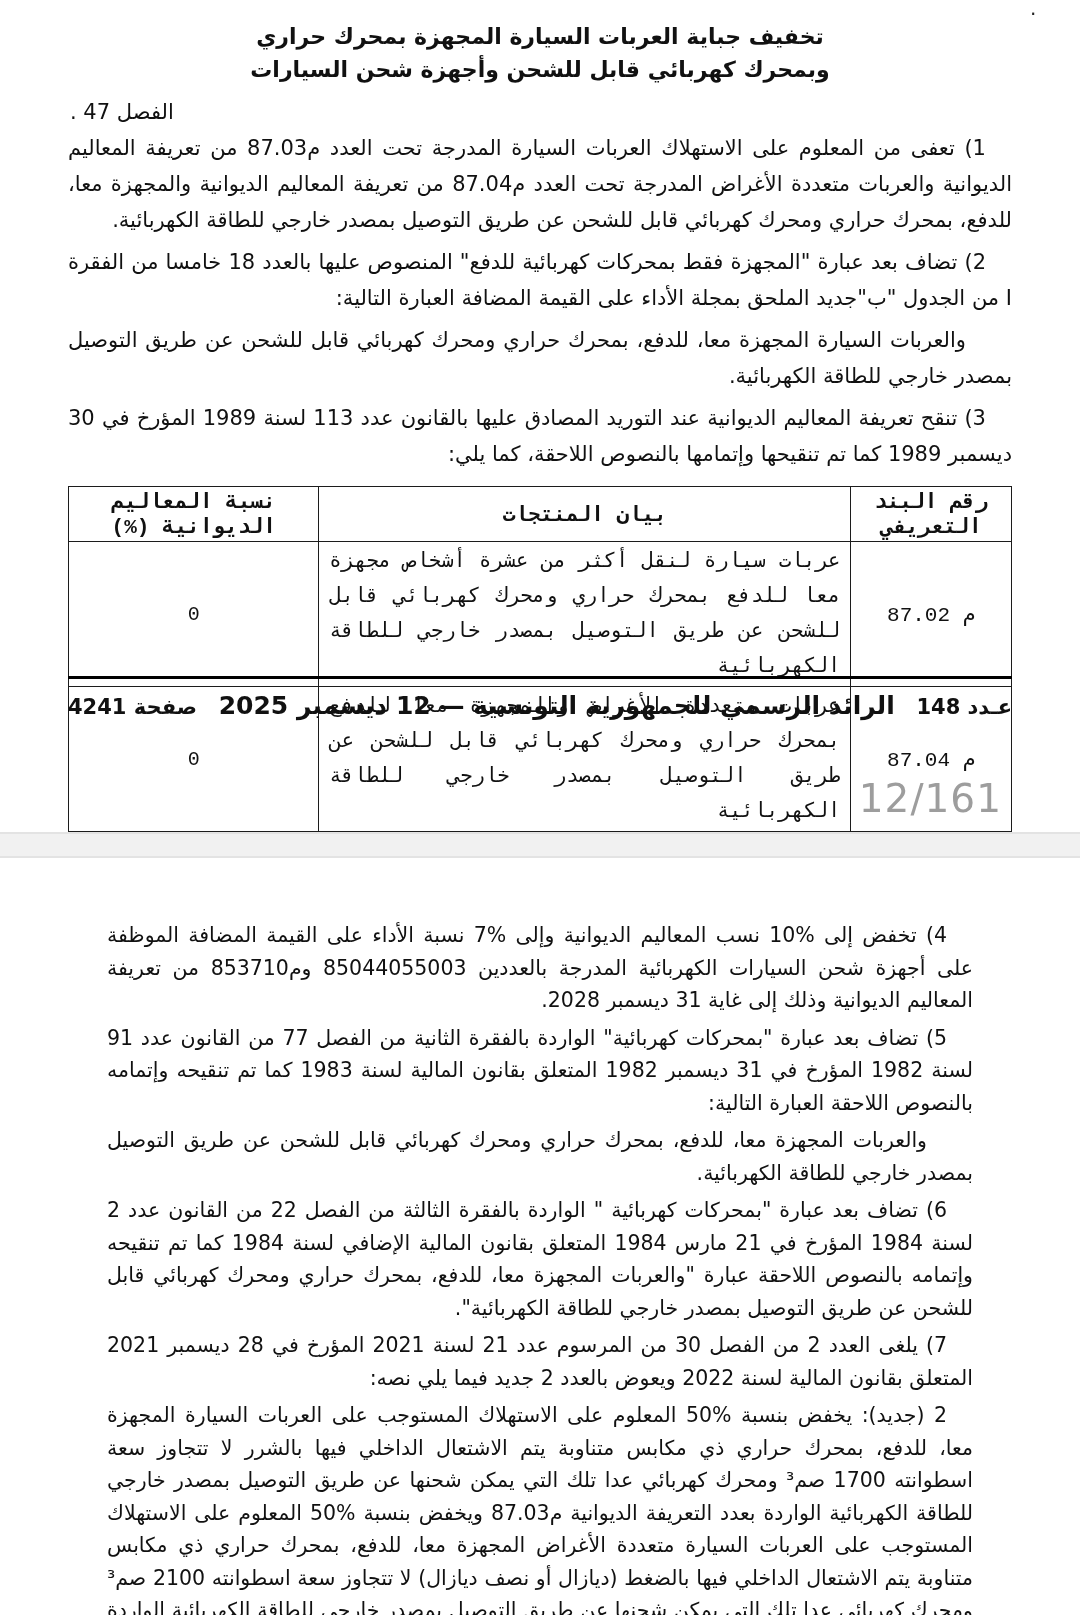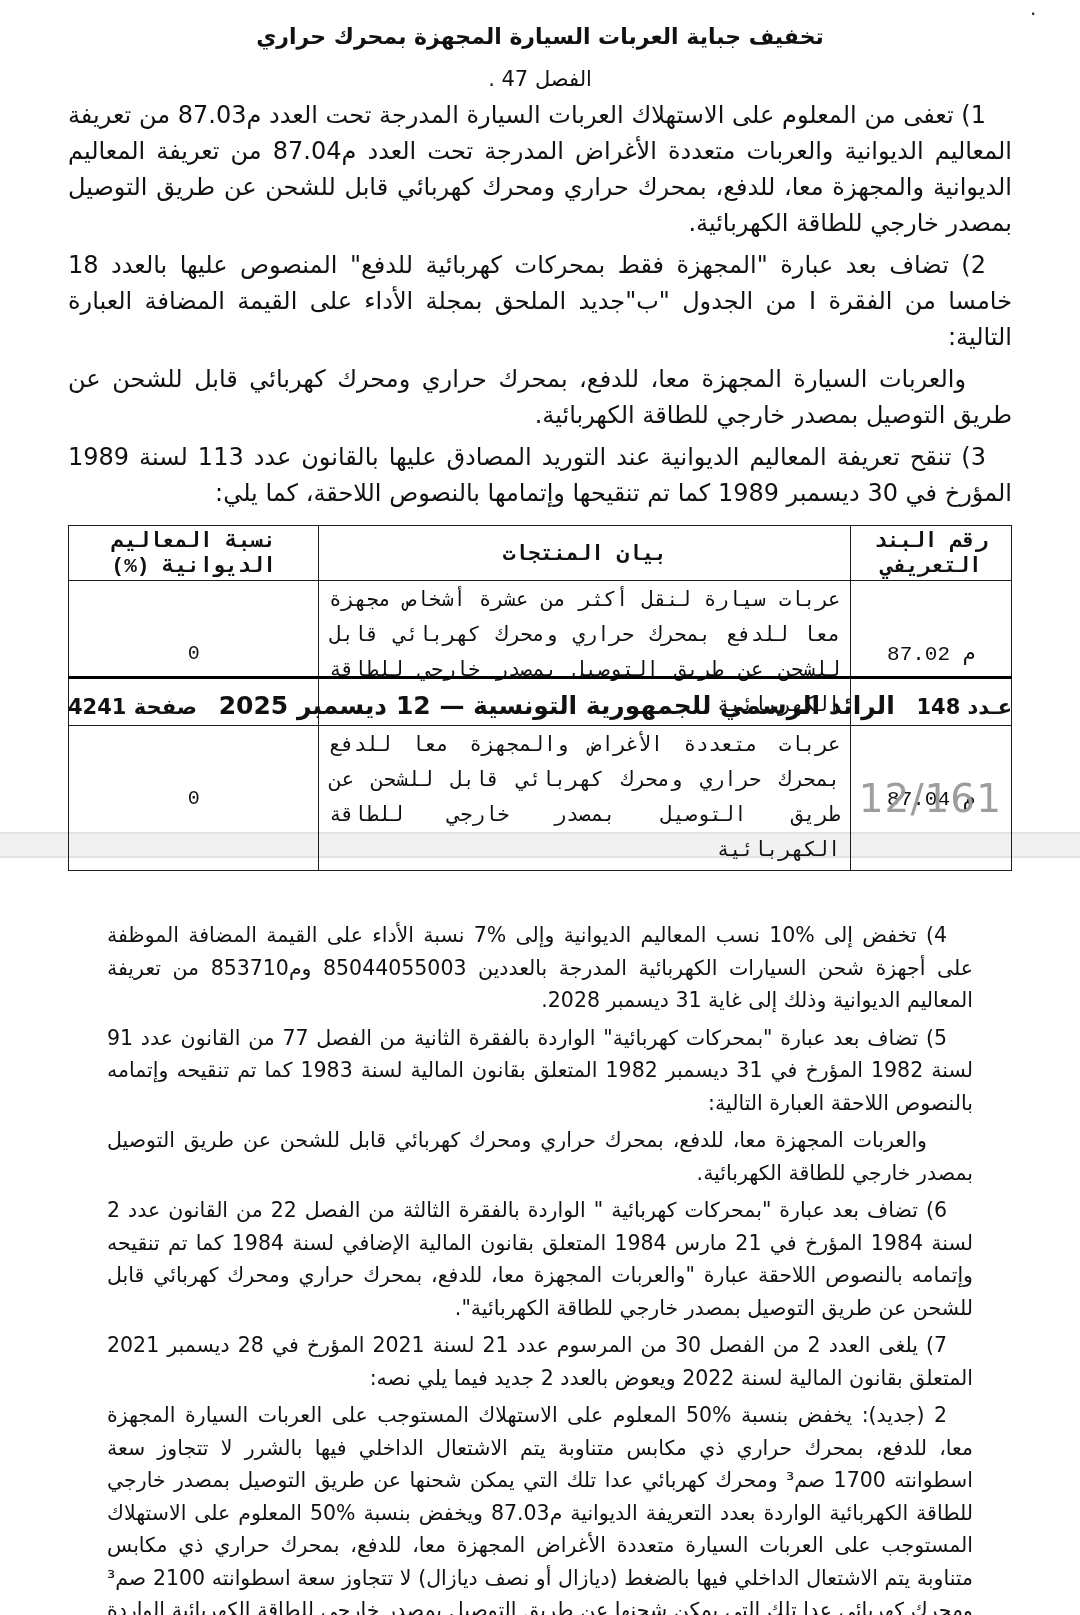--- a/index.html
+++ b/index.html
@@ -13,24 +13,24 @@
   .page{direction:rtl;box-sizing:border-box;}
   .page1{position:relative;height:832px;padding:14px 68px 0;}
   .page2{height:951px;padding:56px 107px 0;overflow:hidden;}
 
   .edge-dot{position:absolute;top:-4px;left:1030px;font-size:20px;color:#222;}
 
   .doc-title{
     text-align:center;font-weight:bold;
     font-size:22px;line-height:33px;margin:6px 0 0;
   }
-  .chapter{font-size:21px;margin:14px 2px 4px;text-align:center;}
+  .chapter{font-size:21px;margin:14px 2px 4px;text-align:left;}
 
   .para{
-    font-size:24px;line-height:36px;
+    font-size:21px;line-height:36px;
     text-align:justify;text-indent:26px;
     margin:6px 0;
   }
   .quote{text-indent:46px;}
 
   .page2 .para{font-size:20.5px;line-height:32.5px;margin:5px 0;}
 
   table.tariff{
     width:100%;border-collapse:collapse;table-layout:fixed;
     margin-top:14px;
@@ -70,20 +70,21 @@
   }
 </style>
 </head>
 <body>
 
 <div class="page page1">
   <span class="edge-dot">.</span>
 
   <div class="doc-title">
     <div>تخفيف جباية العربات السيارة المجهزة بمحرك حراري</div>
+    <div>وبمحرك كهربائي قابل للشحن وأجهزة شحن السيارات</div>
   </div>
 
   <div class="chapter">الفصل 47 .</div>
 
   <p class="para">1) تعفى من المعلوم على الاستهلاك العربات السيارة المدرجة تحت العدد م87.03 من تعريفة المعاليم الديوانية والعربات متعددة الأغراض المدرجة تحت العدد م87.04 من تعريفة المعاليم الديوانية والمجهزة معا، للدفع، بمحرك حراري ومحرك كهربائي قابل للشحن عن طريق التوصيل بمصدر خارجي للطاقة الكهربائية.</p>
   <p class="para">2) تضاف بعد عبارة "المجهزة فقط بمحركات كهربائية للدفع" المنصوص عليها بالعدد 18 خامسا من الفقرة I من الجدول "ب"جديد الملحق بمجلة الأداء على القيمة المضافة العبارة التالية:</p>
   <p class="para quote">والعربات السيارة المجهزة معا، للدفع، بمحرك حراري ومحرك كهربائي قابل للشحن عن طريق التوصيل بمصدر خارجي للطاقة الكهربائية.</p>
   <p class="para">3) تنقح تعريفة المعاليم الديوانية عند التوريد المصادق عليها بالقانون عدد 113 لسنة 1989 المؤرخ في 30 ديسمبر 1989 كما تم تنقيحها وإتمامها بالنصوص اللاحقة، كما يلي:</p>
 
   <table class="tariff">

